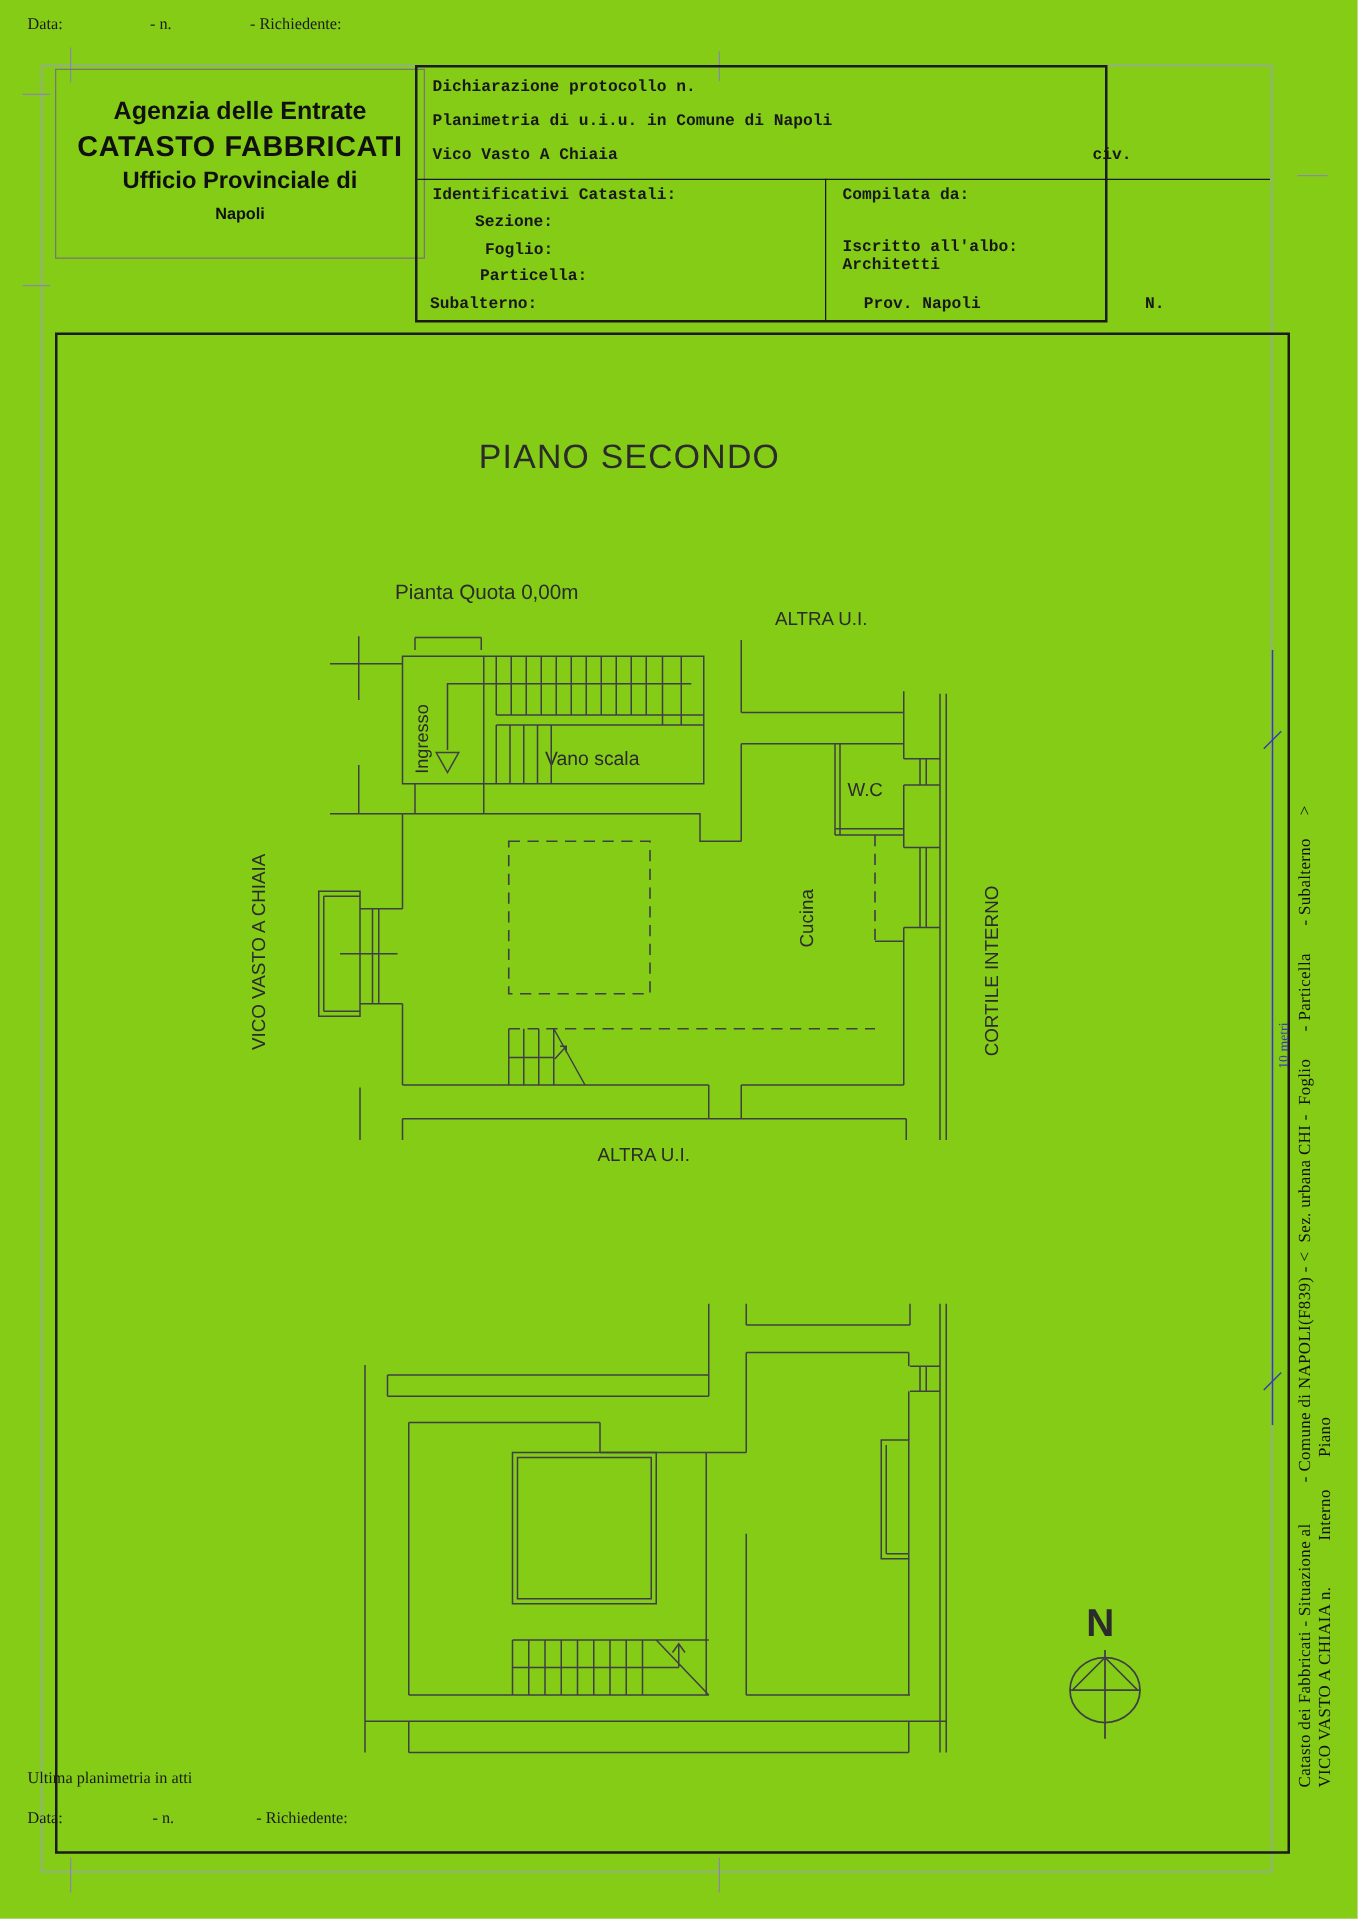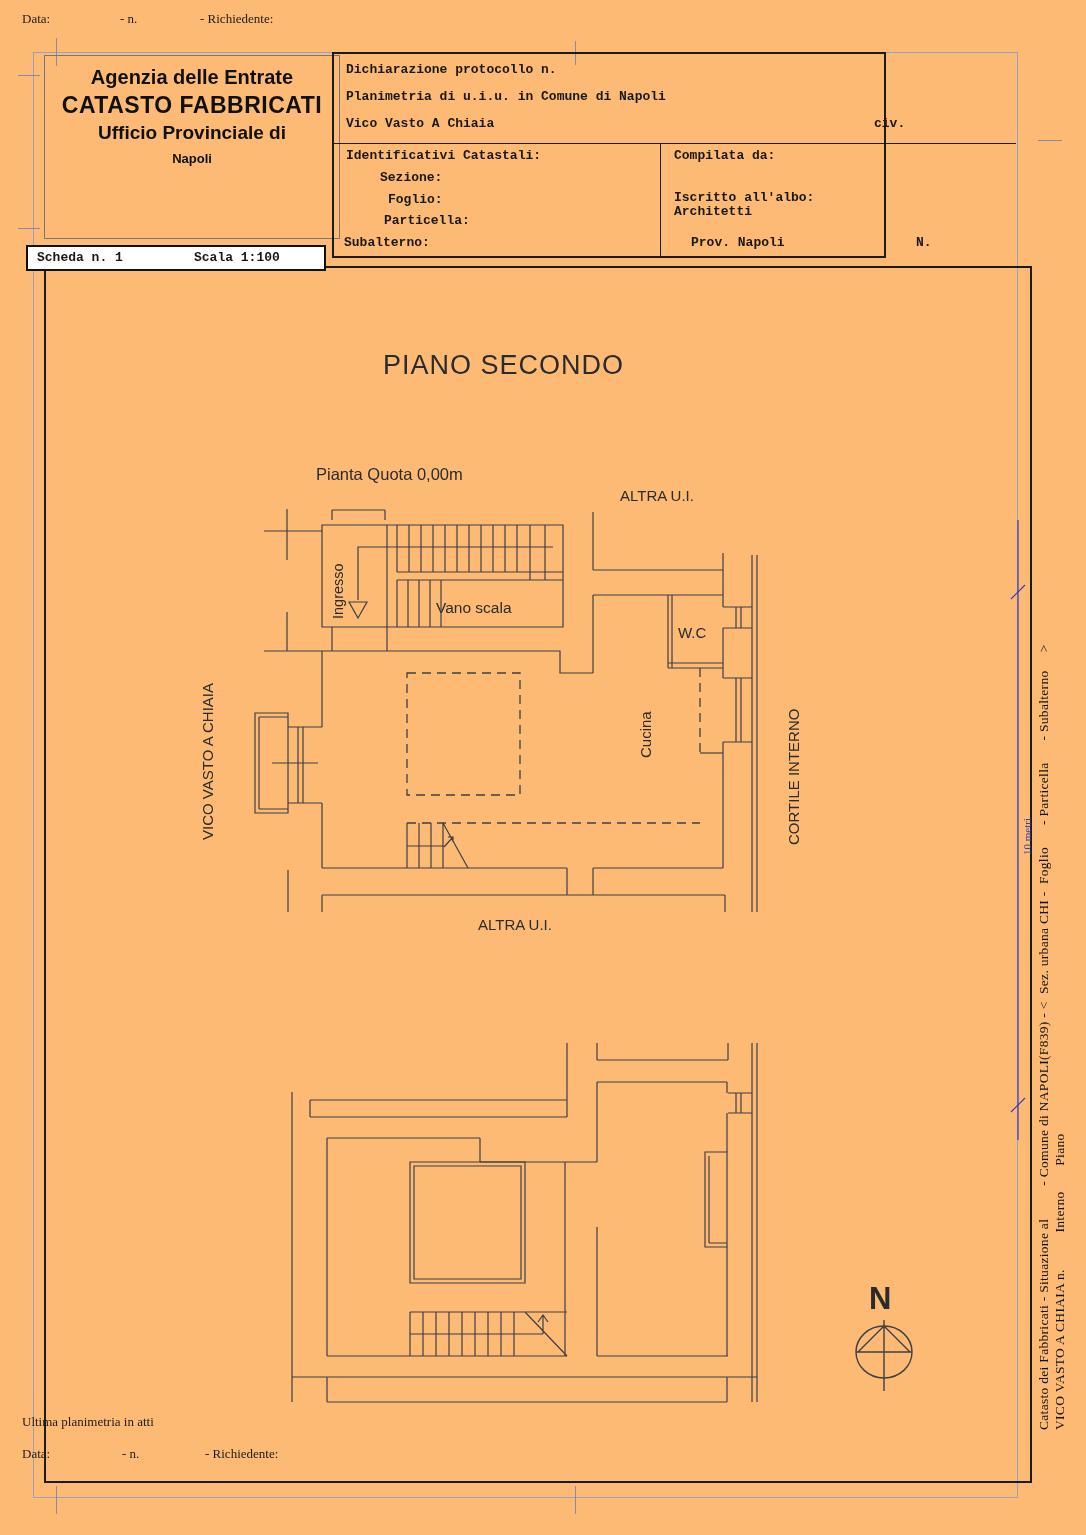--- a/index.html
+++ b/index.html
@@ -1,16 +1,16 @@
 <!DOCTYPE html>
 <html><head>
 <meta charset="utf-8">
 <style>
   html,body{margin:0;padding:0;background:#e8e8e8;}
-  .page{position:relative;width:1086px;height:1535px;background:#fdba74;overflow:hidden;
+  .page{position:relative;width:1086px;height:1535px;background:#84cc16;overflow:hidden;
         font-family:"Liberation Serif",serif;color:#141414;}
   .abs{position:absolute;}
   .serif{font-family:"Liberation Serif",serif;font-size:13px;color:#1c1c1c;white-space:pre;}
   .mono{font-family:"Liberation Mono","DejaVu Sans Mono",monospace;font-weight:bold;
         font-size:13px;color:#181818;white-space:pre;}
   .sans{font-family:"Liberation Sans",sans-serif;color:#2b2b2b;white-space:pre;}
   .vlabel{position:absolute;transform-origin:0 0;transform:rotate(-90deg);white-space:pre;}
   .box{position:absolute;box-sizing:border-box;}
   .agency{display:flex;flex-direction:column;align-items:center;justify-content:flex-start;
           text-align:center;font-family:"Liberation Sans",sans-serif;font-weight:bold;color:#101010;}
@@ -29,31 +29,27 @@
   <div class="box" style="left:56px;top:38px;width:1px;height:28px;background:#8a8aa6;"></div>
   <div class="box" style="left:18px;top:75px;width:22px;height:1px;background:#8a8aa6;"></div>
   <div class="box" style="left:18px;top:228px;width:22px;height:1px;background:#8a8aa6;"></div>
   <div class="box" style="left:575px;top:41px;width:1px;height:24px;background:#8a8aa6;"></div>
   <div class="box" style="left:1038px;top:140px;width:24px;height:1px;background:#8a8aa6;"></div>
   <div class="box" style="left:56px;top:1486px;width:1px;height:28px;background:#8a8aa6;"></div>
   <div class="box" style="left:575px;top:1486px;width:1px;height:28px;background:#8a8aa6;"></div>
 
   <div class="box" style="left:44px;top:266px;width:988px;height:1217px;border:2px solid #1b1b1b;"></div>
 
-  <div class="box agency" style="left:44px;top:55px;width:296px;height:184px;border:1px solid #777;padding-top:8px;">
+  <div class="box agency" style="left:44px;top:55px;width:296px;height:152px;border:1px solid #777;padding-top:20px;">
     <div style="font-size:20px;line-height:26px;">Agenzia delle Entrate</div>
     <div style="font-size:23px;line-height:30px;letter-spacing:0.5px;">CATASTO FABBRICATI</div>
     <div style="font-size:19px;line-height:26px;">Ufficio Provinciale di</div>
     <div style="font-size:13px;line-height:26px;">Napoli</div>
   </div>
 
-  <div class="box" style="left:26px;top:245px;width:300px;height:26px;border:2.5px solid #111;background:#fff;">
-    <div class="abs mono" style="left:9px;top:3px;">Scheda n. 1</div>
-    <div class="abs mono" style="left:166px;top:3px;">Scala 1:100</div>
-  </div>
 
   <div class="box" style="left:332px;top:52px;width:554px;height:206px;border:2px solid #1b1b1b;">
     <div class="abs mono" style="left:12px;top:8px;">Dichiarazione protocollo n.</div>
     <div class="abs mono" style="left:12px;top:35px;">Planimetria di u.i.u. in Comune di Napoli</div>
     <div class="abs mono" style="left:12px;top:62px;">Vico Vasto A Chiaia</div>
     <div class="abs mono" style="left:540px;top:62px;">civ.</div>
     <div class="box" style="left:0;top:89px;width:682px;height:1px;background:#1b1b1b;"></div>
     <div class="box" style="left:326px;top:89px;width:1px;height:114px;background:#1b1b1b;"></div>
     <div class="abs mono" style="left:12px;top:94px;">Identificativi Catastali:</div>
     <div class="abs mono" style="left:46px;top:116px;">Sezione:</div>

